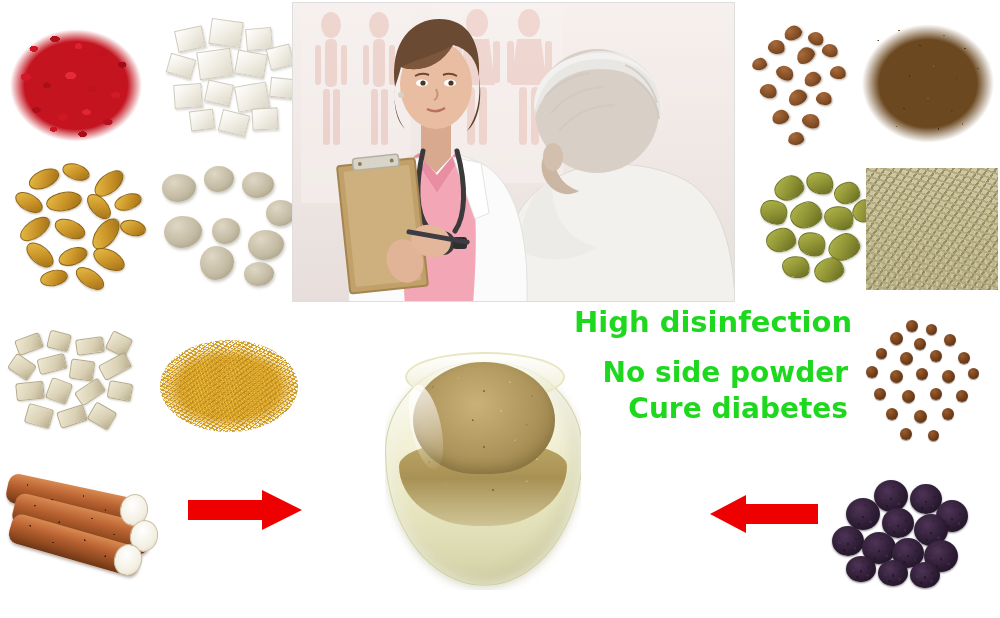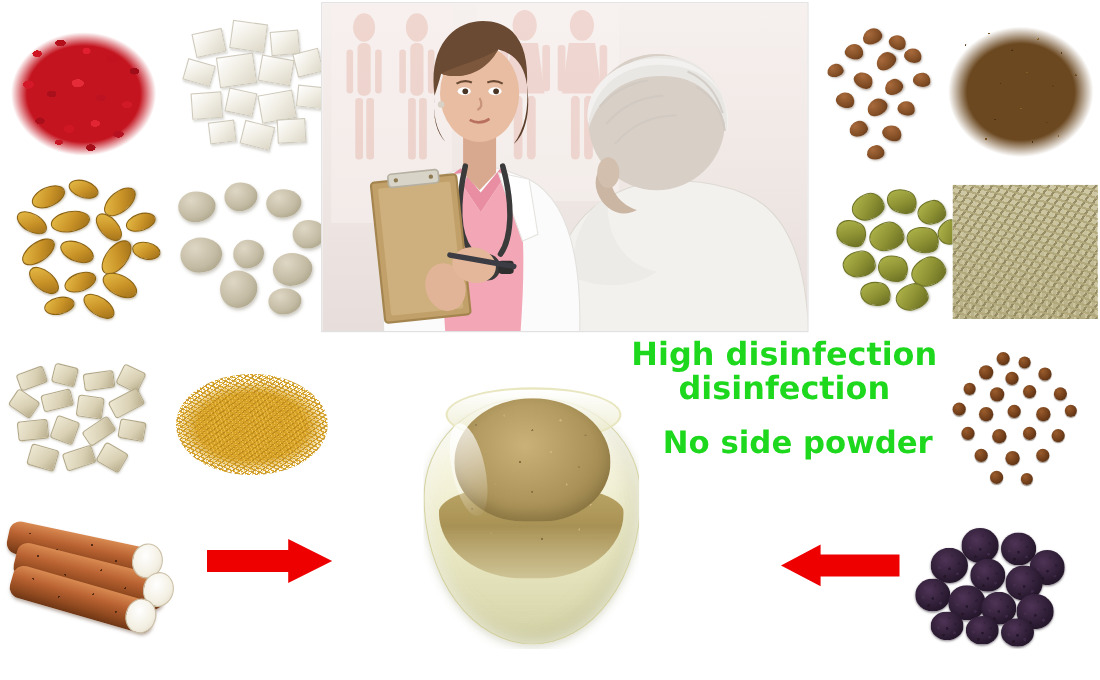--- a/index.html
+++ b/index.html
@@ -634,19 +634,19 @@
   <div class="photo" id="powder-bowl">
     <div class="bowl-glass"></div>
     <div class="bowl-powder-lower"></div>
     <div class="bowl-rim"></div>
     <div class="bowl-powder"></div>
     <div class="bowl-highlight"></div>
   </div>
 
   <div id="marketing-text">
     <span class="txt-line line-1">High disinfection</span>
-    <span class="txt-line line-2">disinfection</span>
     <div class="line-block-2">
       <span class="txt-line line-3">No side powder</span>
+      <span class="txt-line line-4">Cure diabetes</span>
     </div>
   </div>
 
 </div>
 
 </body></html>

